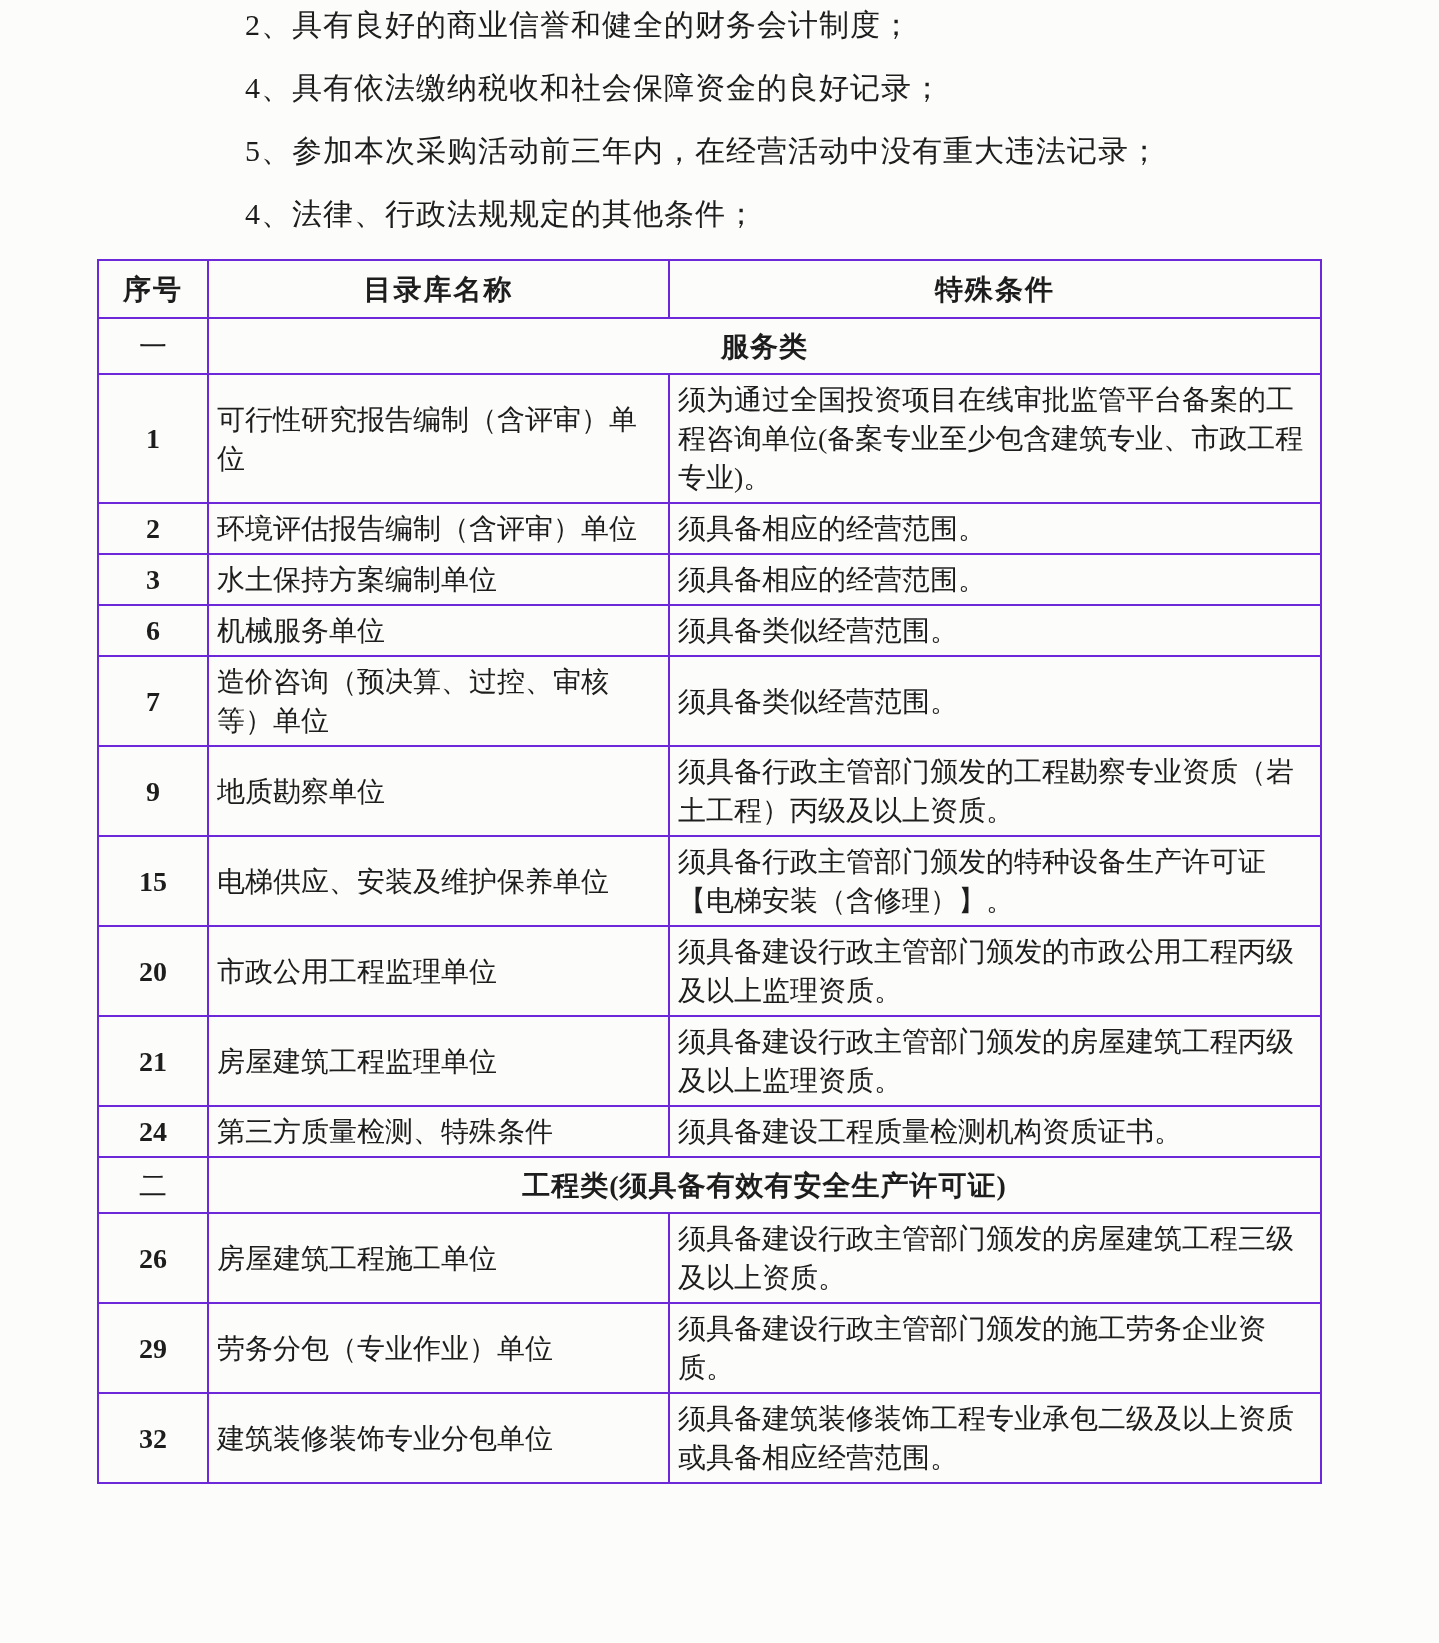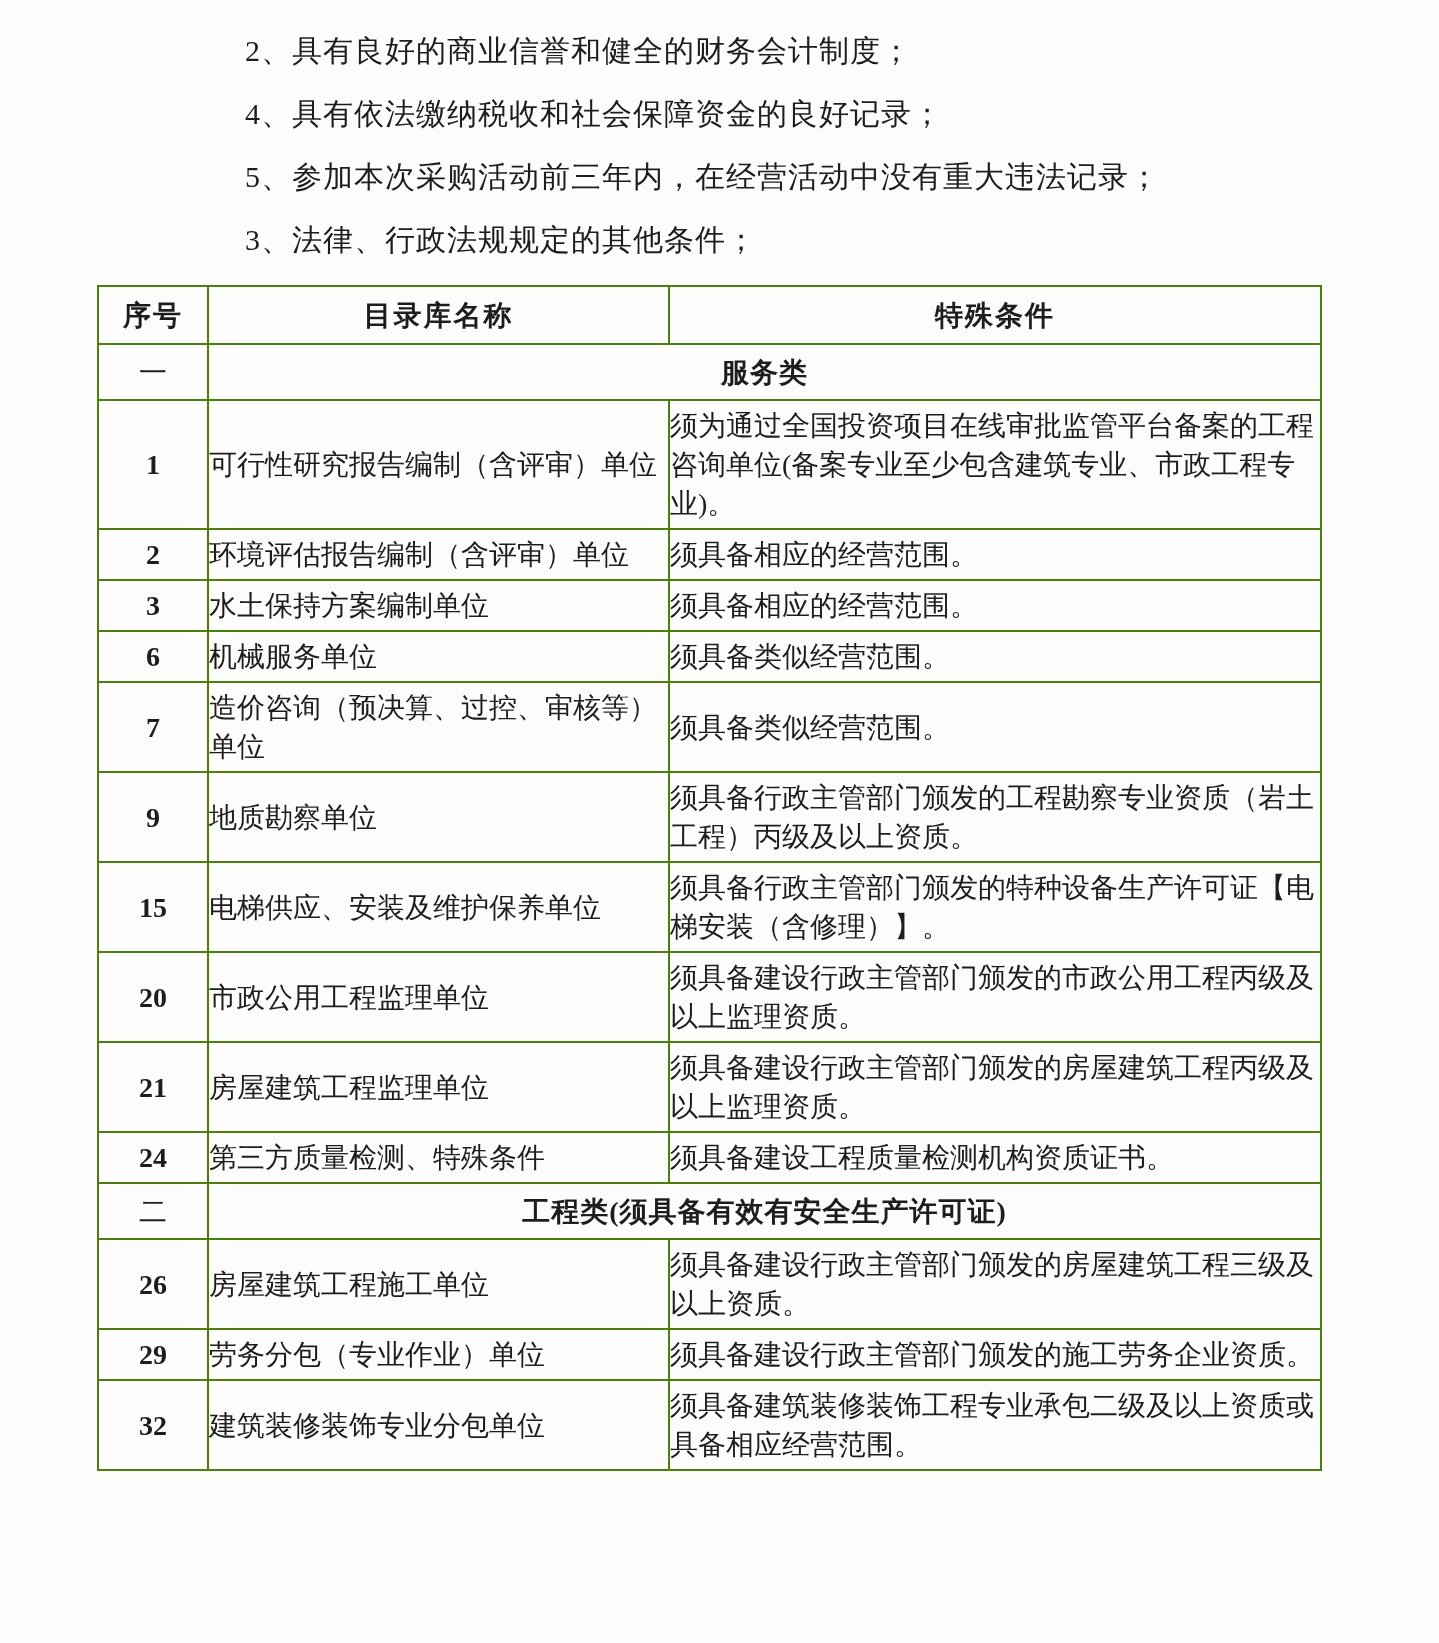--- a/index.html
+++ b/index.html
@@ -9,21 +9,21 @@
   body {
     width: 1439px;
     height: 1643px;
     background: #fcfcfa;
     color: #1d1d1d;
     font-family: "Liberation Serif", "DejaVu Serif", serif;
     overflow: hidden;
     position: relative;
   }
   .intro {
-    margin: 33px 60px 0 245px;
+    margin: 7px 60px 0 245px;
   }
   .intro p {
     font-size: 30px;
     line-height: 36px;
     margin: 0 0 27px 0;
     letter-spacing: 1px;
     white-space: nowrap;
   }
   .intro p.b {
     font-weight: bold;
@@ -33,24 +33,24 @@
     table-layout: fixed;
     width: 1223px;
     margin: 16px 0 0 97px;
     background: transparent;
   }
   .cond-table col.c-no   { width: 110px; }
   .cond-table col.c-name { width: 461px; }
   .cond-table col.c-cond { width: 652px; }
   .cond-table th,
   .cond-table td {
-    border: 2px solid #4d7c0f;
+    border: 2px solid #6d28d9;
     font-size: 28px;
     line-height: 39px;
-    padding: 5px 0;
+    padding: 5px 8px;
     vertical-align: middle;
     word-break: break-all;
   }
   .cond-table th {
     font-weight: bold;
     height: 46px;
     text-align: center;
     letter-spacing: 2px;
   }
   .cond-table td.no {
@@ -75,21 +75,21 @@
     text-align: left;
   }
 </style>
 </head>
 <body>
 
 <div class="intro" id="intro">
     <p>2、具有良好的商业信誉和健全的财务会计制度；</p>
     <p>4、具有依法缴纳税收和社会保障资金的良好记录；</p>
     <p>5、参加本次采购活动前三年内，在经营活动中没有重大违法记录；</p>
-    <p>3、法律、行政法规规定的其他条件；</p>
+    <p>4、法律、行政法规规定的其他条件；</p>
   </div>
 
 <table class="cond-table">
   <colgroup>
     <col class="c-no">
     <col class="c-name">
     <col class="c-cond">
   </colgroup>
   <thead>
     <tr>

